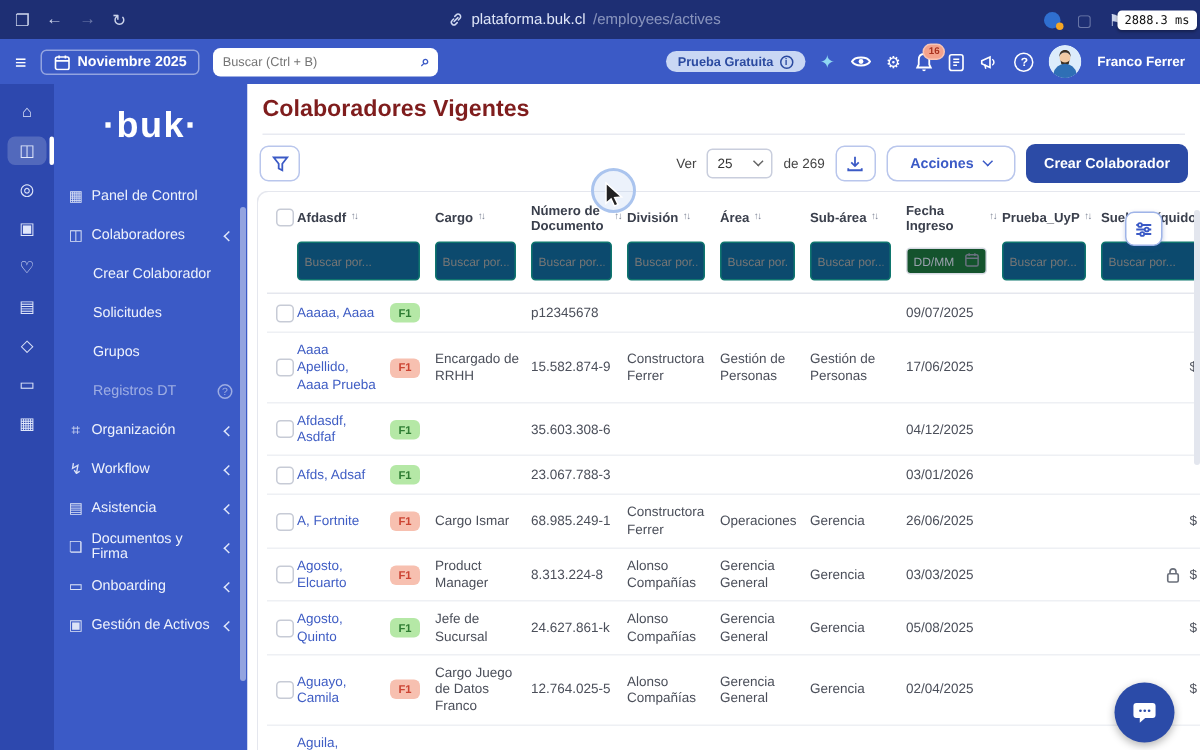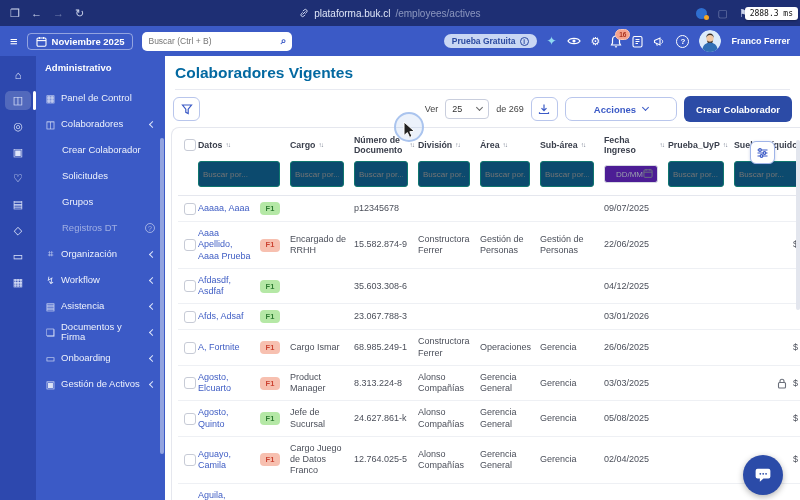--- a/index.html
+++ b/index.html
@@ -52,44 +52,44 @@
   .menu-sub { padding-left:26px; }
   .menu-sub.active { background:rgba(255,255,255,.16); border-radius:6px; margin:0 5px; padding-left:21px; }
   .menu-disabled { color:rgba(255,255,255,.5); }
   .help-circle { width:10px; height:10px; border:1px solid rgba(255,255,255,.5); border-radius:50%; font-size:7px; display:flex; align-items:center; justify-content:center; }
   .chev-left { width:5px; height:5px; border-left:1.4px solid #dfe6fa; border-bottom:1.4px solid #dfe6fa; transform:rotate(45deg); flex:0 0 auto; }
   .sidebar-scroll { position:absolute; right:1px; top:82px; width:4px; height:316px; background:rgba(255,255,255,.45); border-radius:2px; }
 
   
   .main { flex:1; position:relative; overflow:hidden; background:#fff; }
   .main-head { padding:8px 10px 0; }
-  .page-title { font-size:15.5px; font-weight:bold; color:#0369a1; }
+  .page-title { font-size:15.5px; font-weight:bold; color:#7f1d1d; }
   .page-sub { font-size:8.5px; color:#5b6070; margin-top:4px; }
   .page-sub .lnk { color:#4a5db0; text-decoration:underline; cursor:pointer; }
   .head-divider { height:1px; background:#e8eaf1; margin-top:7px; }
 
   .toolbar { display:flex; align-items:center; padding:6px 8px 5px; }
   .icon-btn { height:24px; min-width:27px; border:1px solid #b9c6ec; border-radius:6px; background:#fff; display:flex; align-items:center; justify-content:center; }
   .toolbar-right { margin-left:auto; display:flex; align-items:center; gap:7px; font-size:9px; color:#444; }
   .select-box { border:1px solid #c9cedd; border-radius:4px; height:20px; width:44px; display:flex; align-items:center; justify-content:space-between; padding:0 6px; font-size:9px; color:#333; background:#fff; }
   .chev-down { width:5px; height:5px; border-right:1.4px solid #3b5ac6; border-bottom:1.4px solid #3b5ac6; transform:rotate(45deg); margin-top:-3px; }
   .chev-down.gray { border-color:#666; }
-  .btn-outline { height:24px; border:1px solid #b9c6ec; border-radius:7px; background:#fff; color:#3b5ac6; font-size:9.5px; font-weight:bold; display:flex; align-items:center; gap:7px; padding:0 28px; }
+  .btn-outline { height:24px; border:1px solid #b9c6ec; border-radius:7px; background:#fff; color:#3b5ac6; font-size:9.5px; font-weight:bold; display:flex; align-items:center; gap:7px; padding:0 15px; }
   .btn-primary { height:26px; background:#2c4ba6; color:#fff; border-radius:6px; font-size:9.5px; font-weight:bold; display:flex; align-items:center; padding:0 12px; border:none; }
 
   
   .table-wrap { --cols: 20px 62px 30px 64px 64px 62px 60px 64px 64px 66px 130px;
     margin-left:6px; width:700px; border:1px solid #e5e7ee; border-bottom:none; border-radius:8px 0 0 0; padding-left:6px; }
   .thead-row, .tfilter-row, .trow { display:grid; grid-template-columns:var(--cols); align-items:center; }
   .thead-row { padding-top:7px; }
   .hcell { display:flex; align-items:center; gap:3px; font-size:8.8px; font-weight:bold; color:#3a3f4c; line-height:1.15; padding-right:4px; }
   .sort { font-size:6.5px; color:#7a8093; letter-spacing:-1px; flex:0 0 auto; }
   .tfilter-row { padding:6px 0 8px; border-bottom:1px solid #e5e7ee; }
   .finput { height:18px; border:1px solid #0f766e; border-radius:3px; font-size:8px; color:#9aa0ad; padding:12px 4px; width:calc(100% - 10px); background:#0c4a6e; font-family:"Liberation Sans",sans-serif; outline:none; }
-  .date-box { height:18px; border:1px solid #d7dae3; border-radius:3px; width:calc(100% - 10px); background:#4c1d95; display:flex; align-items:center; justify-content:flex-end; padding:0 4px; font-size:8px; color:#9aa0ad; }
+  .date-box { height:18px; border:1px solid #d7dae3; border-radius:3px; width:calc(100% - 10px); background:#14532d; display:flex; align-items:center; justify-content:space-between; padding:0 4px; font-size:8px; color:#9aa0ad; }
   .trow { border-bottom:1px solid #eef0f4; font-size:9px; color:#4b4f5a; padding:6px 0; }
   .trow > div { padding-right:6px; line-height:1.25; }
   .cbox { width:12px; height:12px; border:1px solid #c7cbd6; border-radius:3px; margin-left:6px; background:#fff; }
   .name-link { color:#3f5dc4; cursor:pointer; }
   .badge { width:20px; height:13px; border-radius:4px; font-size:7.5px; font-weight:bold; display:flex; align-items:center; justify-content:center; }
   .badge.green { background:#b5e8a6; color:#2f7d33; }
   .badge.red { background:#f7c0b0; color:#cc4433; }
   .sueldo-cell { margin-left:43px; display:flex; align-items:center; gap:4px; }
   .lock-slot { width:12px; height:12px; display:flex; align-items:center; }
 
@@ -203,22 +203,22 @@
         <div class="rail-item">◎</div>
         <div class="rail-item">▣</div>
         <div class="rail-item">♡</div>
         <div class="rail-item">▤</div>
         <div class="rail-item">◇</div>
         <div class="rail-item">▭</div>
         <div class="rail-item">▦</div>
       </div>
 
     <div class="sidebar">
+      <div class="logo">·buk·</div>
       <nav id="menu">
-          <div class="menu-section">Administrativo</div>
           <div class="menu-row">
             <span class="glyph">▦</span>
             <span class="menu-label">Panel de Control</span>
           </div>
           <div class="menu-row">
             <span class="glyph">◫</span>
             <span class="menu-label">Colaboradores</span>
             <span class="chev-left"></span>
           </div>
           <div class="menu-row menu-sub">
@@ -300,21 +300,21 @@
             <span class="chev-down"></span>
           </button>
           <button class="btn-primary">Crear Colaborador</button>
         </div>
       </div>
 
       <div class="table-wrap">
         <div class="thead-row" id="thead">
             <div class="cbox"></div>
             <div class="hcell" style="grid-column: 2 / span 2;">
-              <span>Datos</span>
+              <span>Afdasdf</span>
               <span class="sort">↑↓</span>
             </div>
             <div class="hcell" style="grid-column: 4;">
               <span>Cargo</span>
               <span class="sort">↑↓</span>
             </div>
             <div class="hcell" style="grid-column: 5;">
               <span>Número de Documento</span>
               <span class="sort">↑↓</span>
             </div>
@@ -386,21 +386,21 @@
               <div class="cbox"></div>
               <div style="grid-column: 2;"><span class="name-link">Aaaa Apellido, Aaaa Prueba</span></div>
               <div style="grid-column: 3;">
                 <span class="badge red">F1</span>
               </div>
               <div style="grid-column: 4;">Encargado de RRHH</div>
               <div style="grid-column: 5;">15.582.874-9</div>
               <div style="grid-column: 6;">Constructora Ferrer</div>
               <div style="grid-column: 7;">Gestión de Personas</div>
               <div style="grid-column: 8;">Gestión de Personas</div>
-              <div style="grid-column: 9;">22/06/2025</div>
+              <div style="grid-column: 9;">17/06/2025</div>
               <div style="grid-column: 10;"></div>
               <div class="sueldo-cell" style="grid-column: 11;">
                 <span class="lock-slot"></span>
                 <span>$ 3.38</span>
               </div>
             </div>
             <div class="trow">
               <div class="cbox"></div>
               <div style="grid-column: 2;"><span class="name-link">Afdasdf, Asdfaf</span></div>
               <div style="grid-column: 3;">

